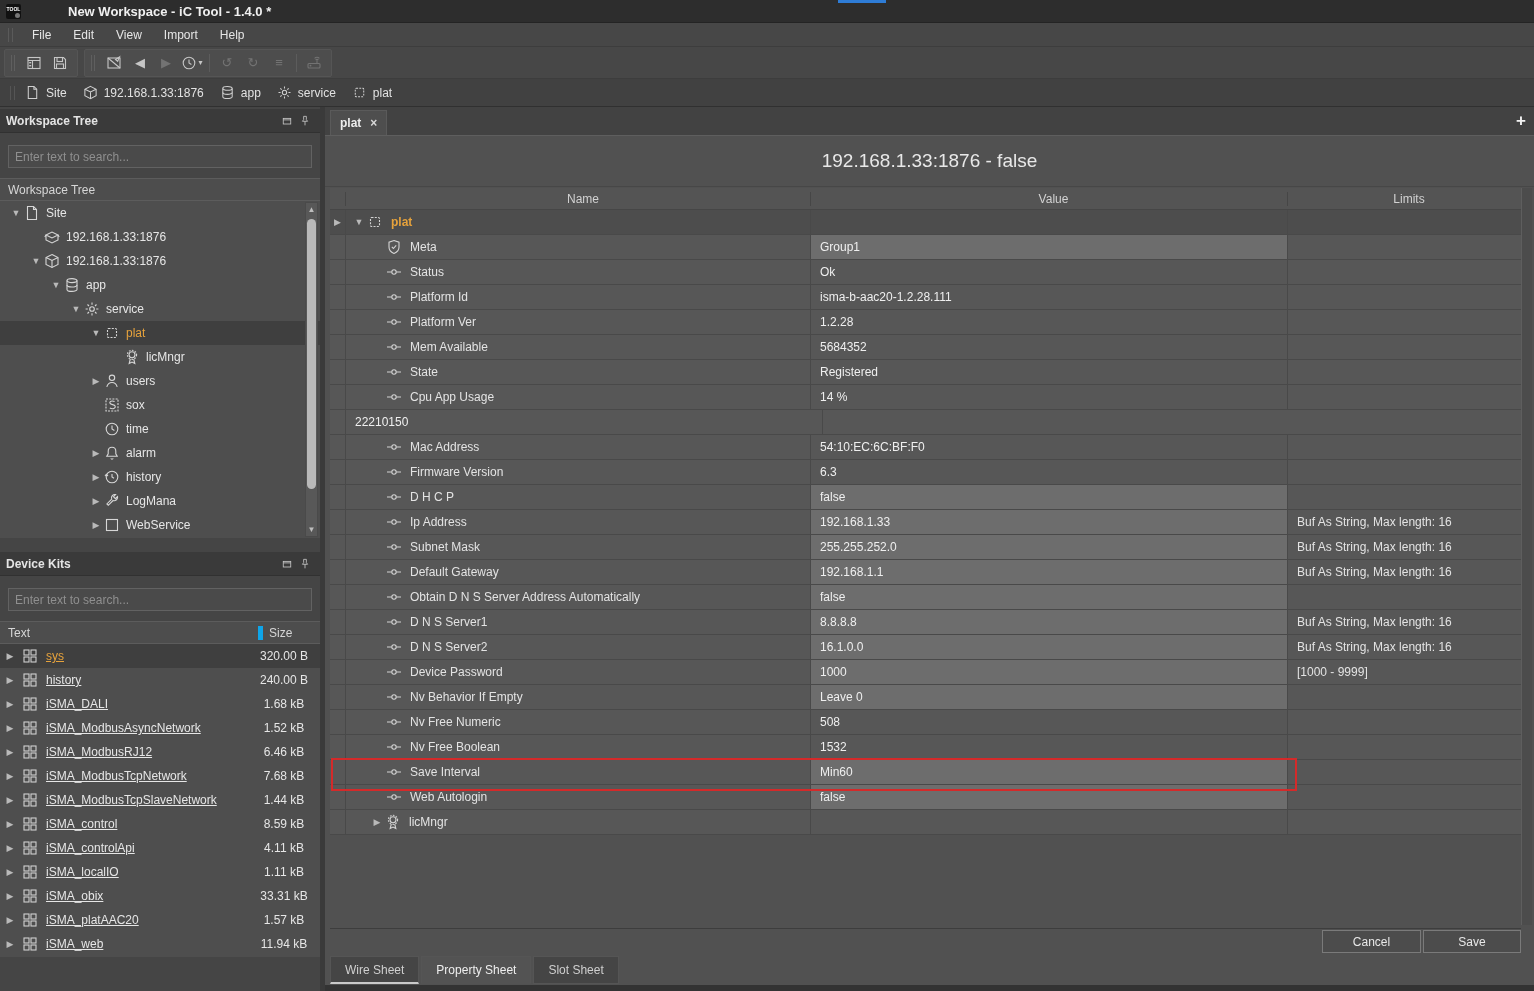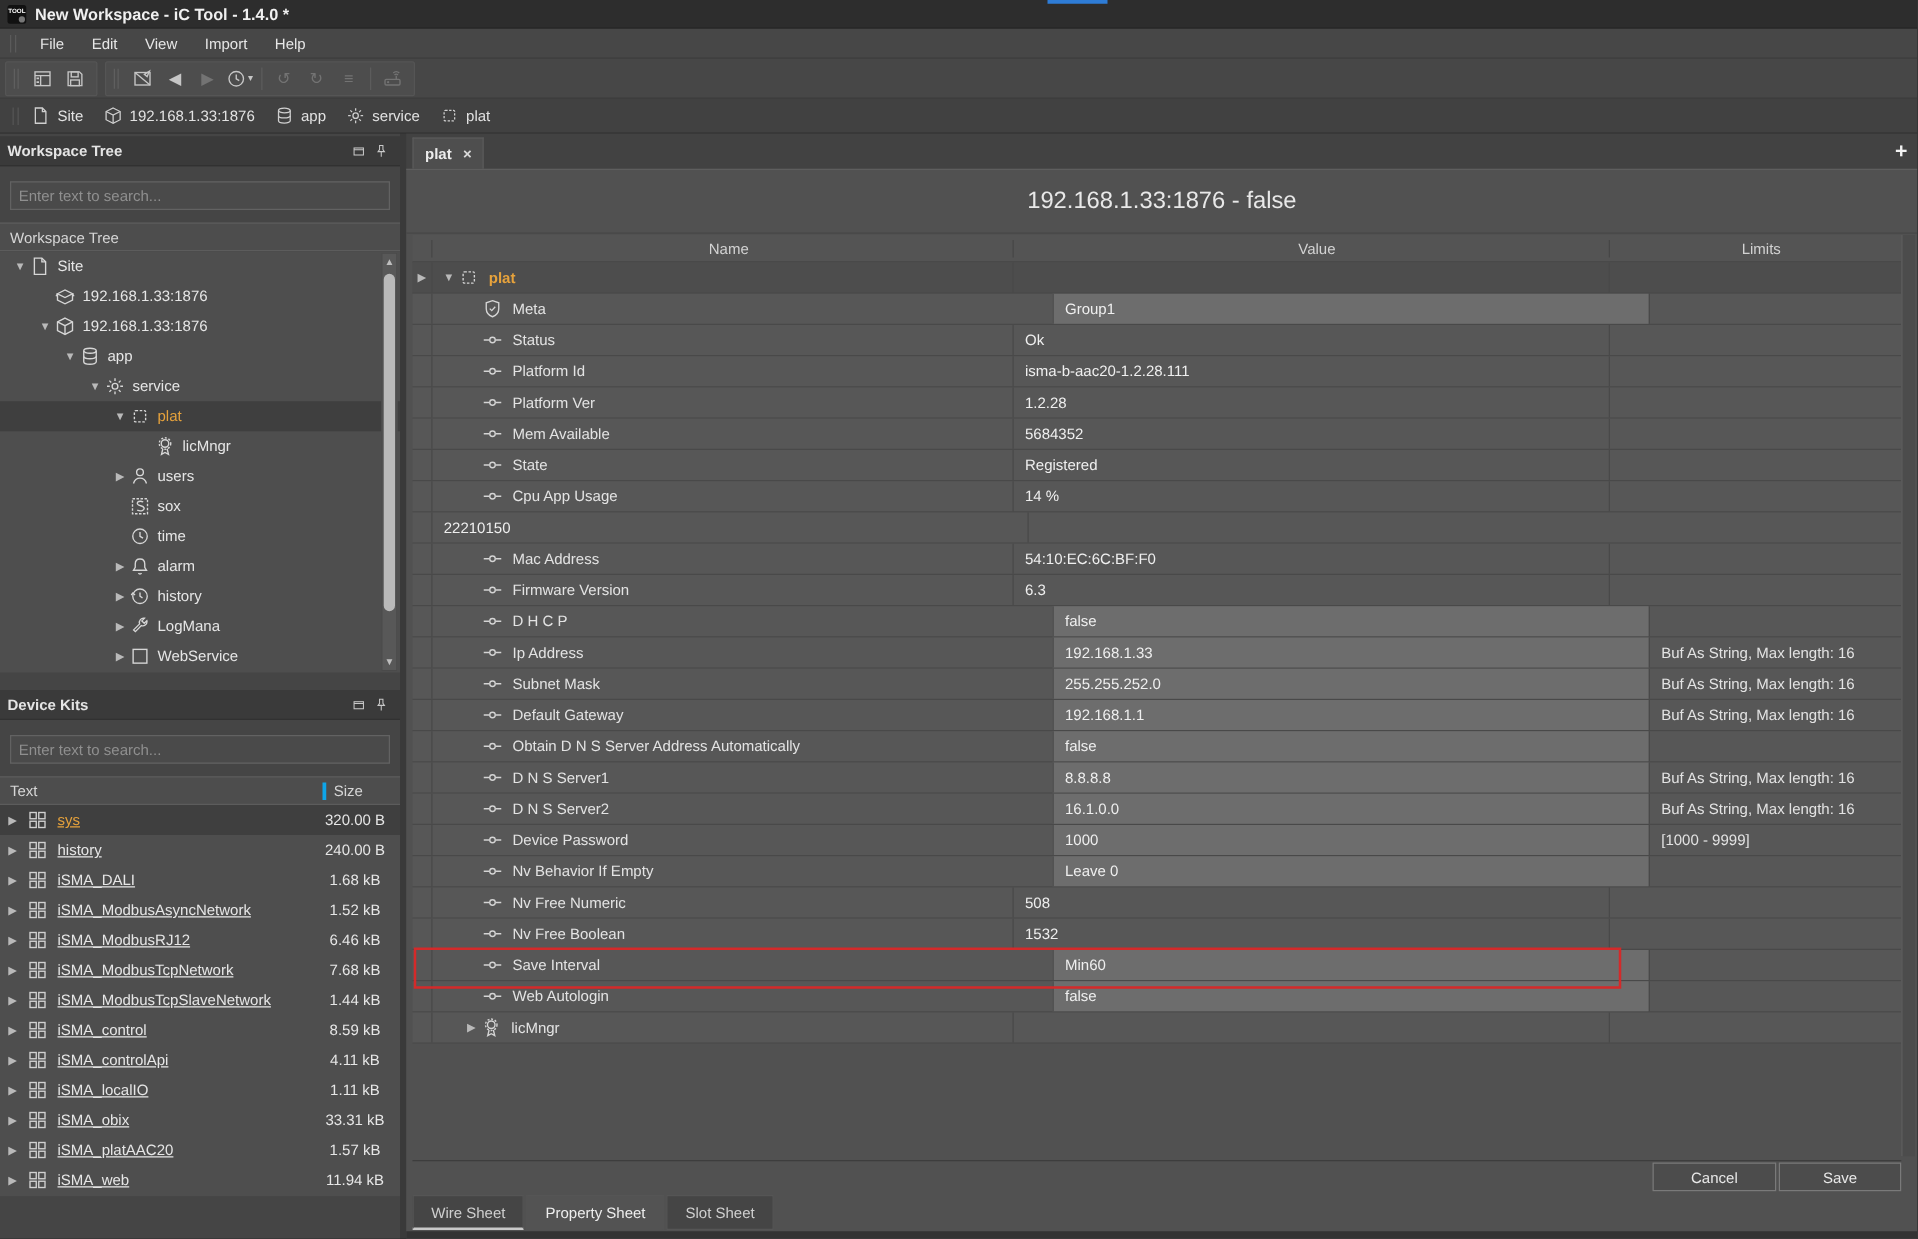--- a/index.html
+++ b/index.html
@@ -3,21 +3,21 @@
 <meta charset="utf-8">
 <style>
   html,body{margin:0;padding:0;background:#2a2a2a;}
   *{box-sizing:border-box;font-family:"Liberation Sans",sans-serif;}
   #app{position:relative;width:1534px;height:991px;background:#3a3a3a;overflow:hidden;color:#e0e0e0;font-size:12px;}
 
   
   .titlebar{position:absolute;left:0;top:0;width:1534px;height:23px;background:#2d2d2d;display:flex;align-items:center;border-bottom:1px solid #242424;}
   .appicon{width:15px;height:15px;margin:0 7px 0 6px;background:#111;border-radius:2px;color:#fff;font-size:5px;font-weight:bold;display:flex;align-items:flex-start;justify-content:center;position:relative;padding-top:2px;}
   .appicon:after{content:"";position:absolute;right:1px;bottom:1px;width:5px;height:5px;border-radius:50%;background:#777;}
-  .titletext{font-weight:bold;font-size:13px;color:#f0f0f0;}
+  .titletext{font-weight:bold;font-size:13px;color:#f0f0f0;margin-left:40px;}
   .bluestrip{position:absolute;left:838px;top:0;width:48px;height:3px;background:#2e7cd6;}
 
   .menubar{position:absolute;left:0;top:23px;width:1534px;height:24px;background:#474747;display:flex;align-items:center;padding-left:8px;border-bottom:1px solid #3d3d3d;}
   .menubar .handle{width:5px;height:14px;border-left:1px solid #5a5a5a;border-right:1px solid #5a5a5a;margin-right:8px;}
   .menuitem{padding:3px 11px;color:#e6e6e6;cursor:default;}
 
   .toolbar{position:absolute;left:0;top:47px;width:1534px;height:32px;background:#474747;display:flex;align-items:center;padding-left:4px;border-bottom:1px solid #3d3d3d;}
   .tgroup{display:flex;align-items:center;background:#4d4d4d;border:1px solid #555;border-radius:2px;height:28px;margin-right:6px;padding:0 4px;}
   .tgroup .handle{width:4px;height:16px;border-left:1px solid #5f5f5f;border-right:1px solid #5f5f5f;margin:0 6px 0 2px;}
   .tbtn{width:26px;height:24px;display:flex;align-items:center;justify-content:center;color:#c6c6c6;font-size:13px;}
@@ -52,21 +52,21 @@
   .trow.selected{background:#3f3f3f;}
   .trow.selected .lbl{color:#e6a23c;}
   
   .vscroll{position:absolute;right:2px;top:0;width:13px;background:#585858;border:1px solid #4a4a4a;}
   .vscroll .arr{height:13px;display:flex;align-items:center;justify-content:center;font-size:8px;color:#bdbdbd;}
   .vscroll .thumb{position:absolute;left:1px;width:9px;border-radius:5px;background:#b9b9b9;}
 
   
   .kithead{display:flex;}
   .kithead .c1{flex:1;padding-left:8px;}
-  .kithead .c2{width:62px;border-left:3px solid #0ea5e9;padding-left:6px;}
+  .kithead .c2{width:62px;border-left:5px solid #0ea5e9;padding-left:6px;}
   .krow{height:24px;display:flex;align-items:center;color:#e6e6e6;}
   .krow .exp{width:16px;text-align:center;color:#b9b9b9;font-size:9px;flex:0 0 16px;padding-left:4px;}
   .krow .ic{width:16px;height:16px;margin:0 8px 0 6px;color:#d0d0d0;}
   .krow .ktext{flex:1;text-decoration:underline;}
   .krow .ksize{width:66px;text-align:center;padding-right:6px;}
   .krow.selected{background:#3f3f3f;}
   .krow.selected .ktext{color:#e6a23c;}
 
   
   .main{position:absolute;left:325px;top:107px;width:1209px;height:884px;background:#424242;}
@@ -80,21 +80,21 @@
   .ghead{display:flex;height:22px;background:#545454;border-bottom:1px solid #464646;color:#d2d2d2;align-items:center;text-align:center;}
   .ghead .g0{width:15px;}
   .ghead .g1{width:465px;padding-left:10px;border-left:1px solid #464646;}
   .ghead .g2{width:477px;padding-left:9px;border-left:1px solid #464646;}
   .ghead .g3{flex:1;padding-left:9px;border-left:1px solid #464646;}
   .grow{display:flex;height:25px;background:#575757;border-bottom:1px solid #494949;align-items:stretch;}
   .grow .g0{width:15px;display:flex;align-items:center;justify-content:center;color:#b9b9b9;font-size:9px;}
   .grow .g1{width:465px;display:flex;align-items:center;border-left:1px solid #494949;color:#e3e3e3;}
   .grow .g2{width:477px;display:flex;align-items:center;border-left:1px solid #494949;padding-left:9px;color:#efefef;}
   .grow .g3{flex:1;display:flex;align-items:center;border-left:1px solid #494949;padding-left:9px;color:#e3e3e3;}
-  .grow .g2.editable{background:#6d6d6d;margin-left:32px;}
+  .grow .g2.editable{background:#6d6d6d;}
   .grow.root{background:#4d4d4d;}
   .grow.root .g1{color:#e6a23c;font-weight:bold;}
   .grow .exp{width:16px;text-align:center;color:#b9b9b9;font-size:9px;}
   .grow .ic{width:16px;height:16px;margin-right:8px;color:#d4d4d4;}
   .nm-ind{width:40px;flex:0 0 40px;}
   .redbox{position:absolute;left:6px;top:622px;width:966px;height:33px;border:2px solid #d42a2a;pointer-events:none;}
   .tablescroll{position:absolute;right:2px;top:52px;bottom:66px;width:11px;background:#4c4c4c;border-left:1px solid #5e5e5e;}
 
   .sep{position:absolute;left:5px;top:792px;width:1191px;height:1px;background:#3d3d3d;}
   .btnrow{position:absolute;top:794px;left:0;width:1209px;height:24px;}

